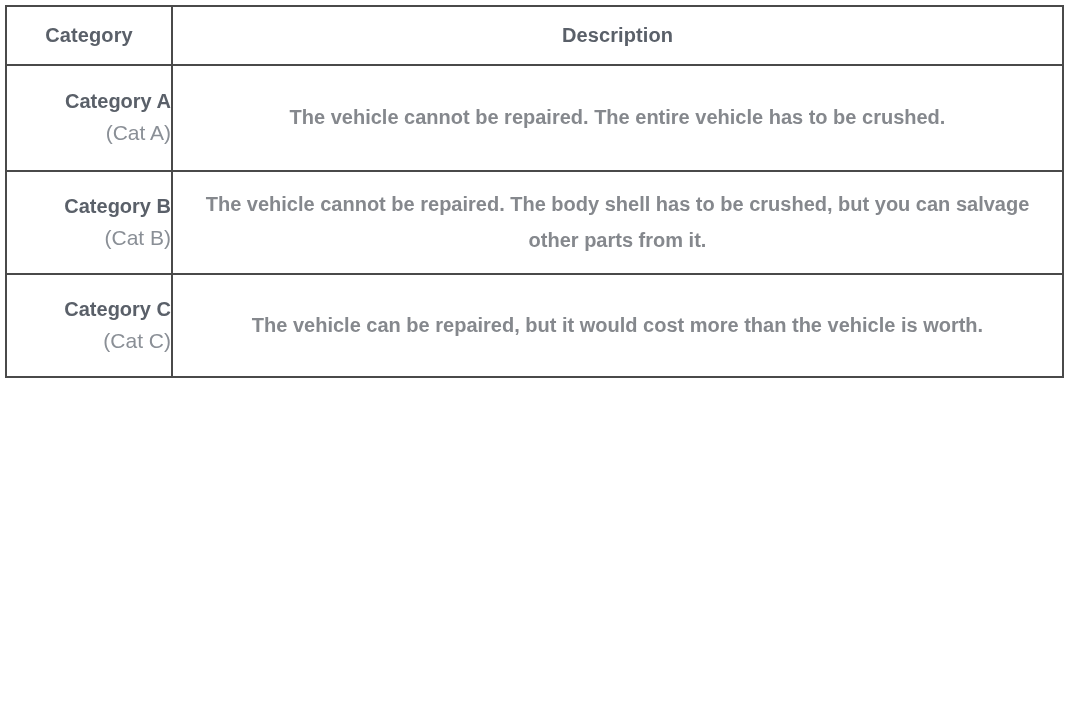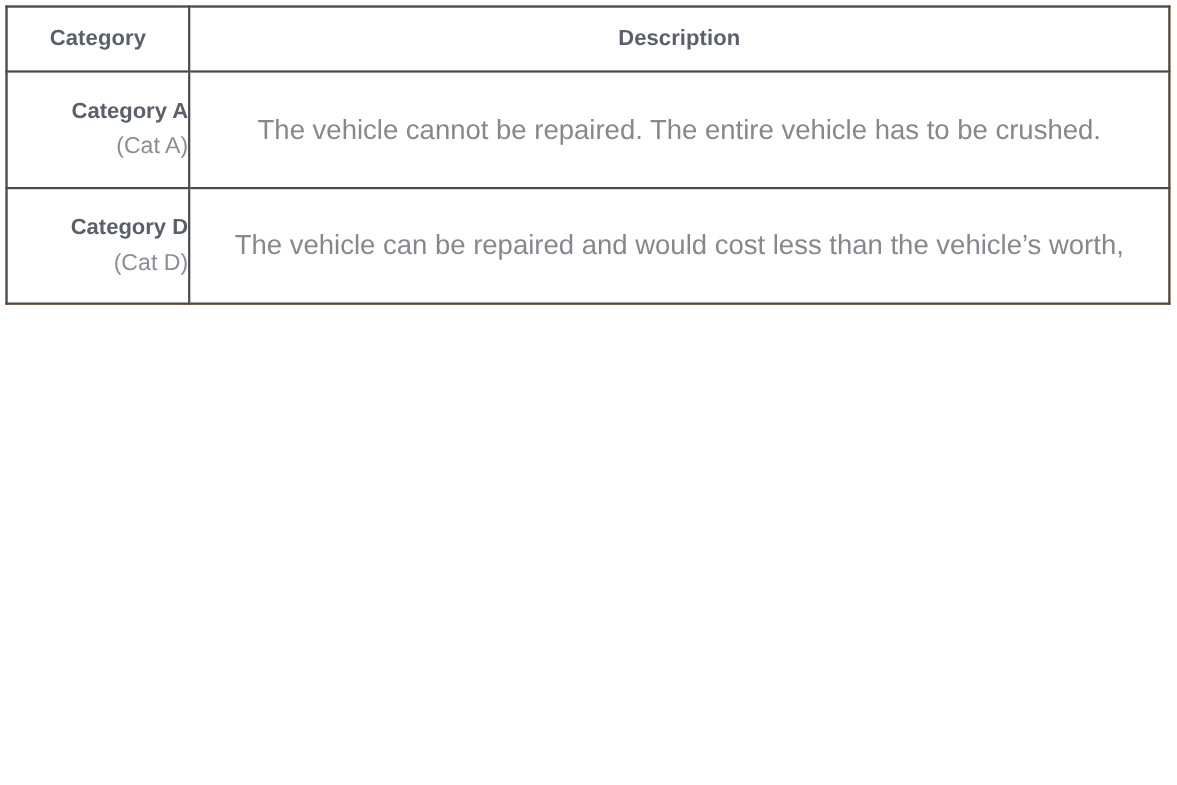--- a/index.html
+++ b/index.html
@@ -17,21 +17,21 @@
 
   .table-wrap {
     box-sizing: border-box;
     padding: 5px 8px 0 5px;
   }
 
   table.cat-table {
     border-collapse: collapse;
     width: 1057px;
     table-layout: fixed;
-    background: #f97316;
+    background: #ec4899;
   }
 
   table.cat-table th,
   table.cat-table td {
     border: 2px solid #4a4a4a;
     background: #ffffff;
     padding: 0;
   }
 
   col.col-category { width: 166px; }
@@ -76,22 +76,22 @@
   }
 
   
   .desc-cell {
     vertical-align: middle;
     text-align: center;
     padding: 10px 10px;
   }
   .desc-text {
     display: block;
-    font-size: 25px;
-    font-weight: normal;
+    font-size: 20px;
+    font-weight: bold;
     color: #85888d;
     line-height: 1.78;
     white-space: nowrap;
   }
 
   
   tr.row-a .cat-cell,
   tr.row-a .desc-cell { height: 104px; }
   tr.row-b .cat-cell,
   tr.row-b .desc-cell { height: 101px; }
@@ -134,29 +134,38 @@
       <tr class="row-a">
         <td class="cat-cell">
           <span class="cat-name">Category A</span>
           <span class="cat-short">(Cat A)</span>
         </td>
         <td class="desc-cell">
           <span class="desc-text">The vehicle cannot be repaired. The entire vehicle has to be crushed.</span>
         </td>
       </tr>
 
-
-
-      <tr class="row-d">
+      <tr class="row-b">
         <td class="cat-cell">
-          <span class="cat-name">Category D</span>
-          <span class="cat-short">(Cat D)</span>
+          <span class="cat-name">Category B</span>
+          <span class="cat-short">(Cat B)</span>
         </td>
         <td class="desc-cell">
-          <span class="desc-text">The vehicle can be repaired and would cost less than the vehicle’s worth,</span>
+          <span class="desc-text">The vehicle cannot be repaired. The body shell has to be crushed, but you can salvage other parts from it.</span>
         </td>
       </tr>
+
+      <tr class="row-c">
+        <td class="cat-cell">
+          <span class="cat-name">Category C</span>
+          <span class="cat-short">(Cat C)</span>
+        </td>
+        <td class="desc-cell">
+          <span class="desc-text">The vehicle can be repaired, but it would cost more than the vehicle is worth.</span>
+        </td>
+      </tr>
+
 
 
 
     </tbody>
   </table>
 </div>
 
 </body></html>

